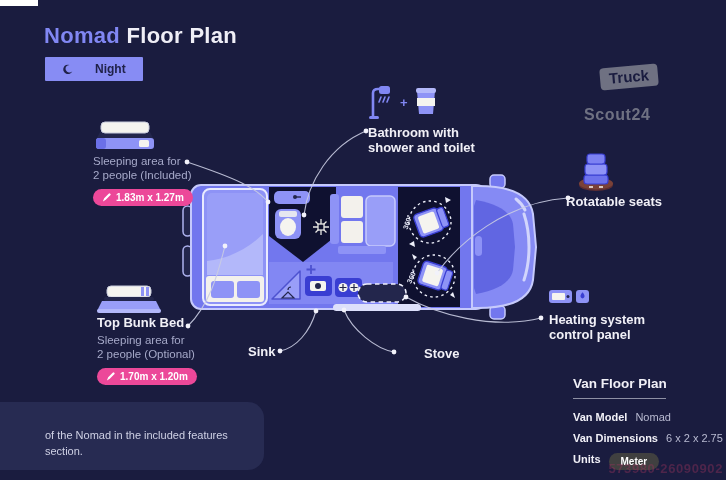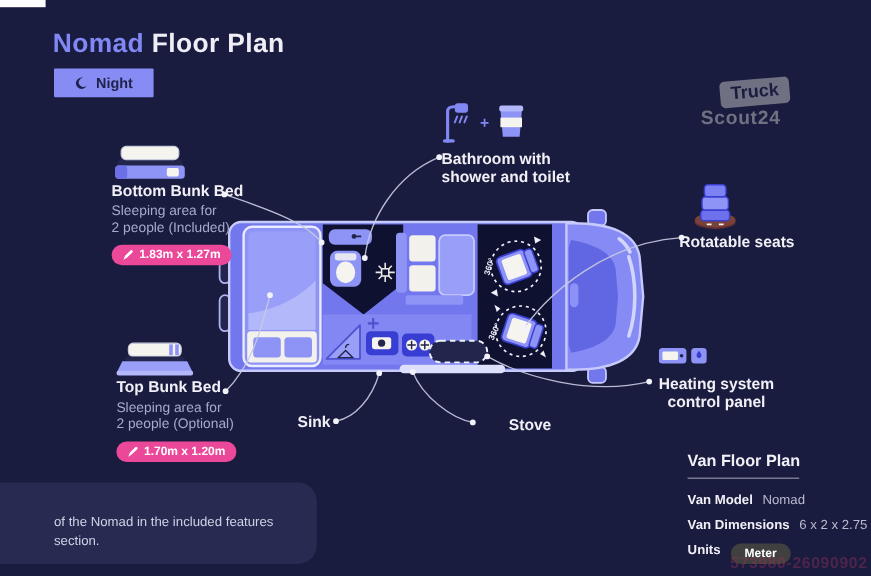--- a/index.html
+++ b/index.html
@@ -9,46 +9,46 @@
     background:#1a1c3f; font-family:"Liberation Sans", sans-serif;
   }
   .abs { position:absolute; }
 
   
   .page-title { left:44px; top:23px; font-size:22px; font-weight:600; letter-spacing:.3px; }
   .page-title .accent { color:#8187f3; }
   .page-title .rest { color:#efeef6; }
   .night-pill {
     left:45px; top:57px; height:24px; background:#878cf4; border-radius:1px;
-    display:flex; align-items:center; gap:7px; padding:0 17px;
+    display:flex; align-items:center; gap:22px; padding:0 17px;
     color:#20224a; font-weight:bold; font-size:12px; cursor:pointer;
   }
 
   
   .brand { left:584px; top:66px; opacity:.72; }
   .brand-badge { background:#90929d; color:#1b1d40; font-weight:bold; font-size:15px;
     padding:2px 9px 3px; border-radius:4px; transform:rotate(-5deg);
     display:inline-block; margin-left:16px; }
-  .brand-name { color:#90929d; font-size:16px; font-weight:600; letter-spacing:.6px; margin-top:2px; }
+  .brand-name { color:#90929d; font-size:16px; font-weight:600; letter-spacing:.6px; margin-top:18px; }
 
   
   .callout-title { font-weight:bold; font-size:13px; color:#f1f0f7; white-space:nowrap; }
   .callout-sub { font-size:11.5px; color:#a6a9c9; line-height:1.24; margin-top:3px; white-space:nowrap; }
   .dim-pill { display:inline-flex; align-items:center; gap:5px; background:#ec4899; color:#fff;
     font-size:10px; font-weight:bold; border-radius:10px; padding:3px 9px; margin-top:6px; white-space:nowrap; }
   .block-bottom-bunk { left:93px; top:120px; }
   .block-top-bunk   { left:97px; top:284px; }
   .block-bathroom   { left:368px; top:85px; }
   .block-bathroom .icons { display:flex; align-items:center; gap:6px; }
   .block-bathroom .plus { color:#8187f3; font-weight:bold; font-size:13px; }
   .block-bathroom .callout-title { margin-top:6px; line-height:1.18; }
   .block-rotatable  { left:566px; top:149px; }
   .block-rotatable .callout-title { margin-top:2px; }
   .block-heating    { left:549px; top:289px; }
-  .block-heating .callout-title { margin-top:8px; line-height:1.18;text-align:center; }
+  .block-heating .callout-title { margin-top:8px; line-height:1.18; }
   .label-sink  { left:248px; top:344px; }
   .label-stove { left:424px; top:346px; }
 
   
   .note-box { left:-14px; top:402px; width:278px; border-radius:16px; background:#272b52;
     padding:11px 14px 11px 59px; font-size:11px; color:#cfd1e5; line-height:1.4; }
 
   
   .info-panel { left:573px; top:376px; width:163px; }
   .info-panel .panel-title { font-size:13.5px; font-weight:bold; color:#f1f0f7; }
@@ -226,21 +226,20 @@
   </svg>
 
   <div class="abs block-bottom-bunk">
     <svg width="64" height="31" viewBox="0 0 64 31">
       <path d="M7,12 L57,12 L61,20 L3,20 Z" fill="#23264c"></path>
       <rect x="8" y="2" width="48" height="11" rx="4" fill="#f5f4ef" stroke="#c9ccdd" stroke-width="1"></rect>
       <rect x="3" y="18" width="58" height="11" rx="3" fill="#8e93f6"></rect>
       <rect x="46" y="20" width="10" height="7" rx="1.5" fill="#f5f4ef"></rect>
       <rect x="3" y="18" width="10" height="11" rx="3" fill="#6b70e8"></rect>
     </svg>
-    <div class="callout-title">Bottom Bunk Bed</div>
     <div class="callout-sub">
       <span>Sleeping area for</span><br>
       <span>2 people (Included)</span>
     </div>
     <div class="dim-pill">
       <svg width="9" height="9" viewBox="0 0 10 10">
           <path d="M1,9.5 L2.4,5.8 L7.4,0.8 A1.1,1.1 0 0 1 9.2,2.6 L4.2,7.6 Z" fill="#ffffff"></path>
         </svg>
       <span>1.83m x 1.27m</span>
     </div>

